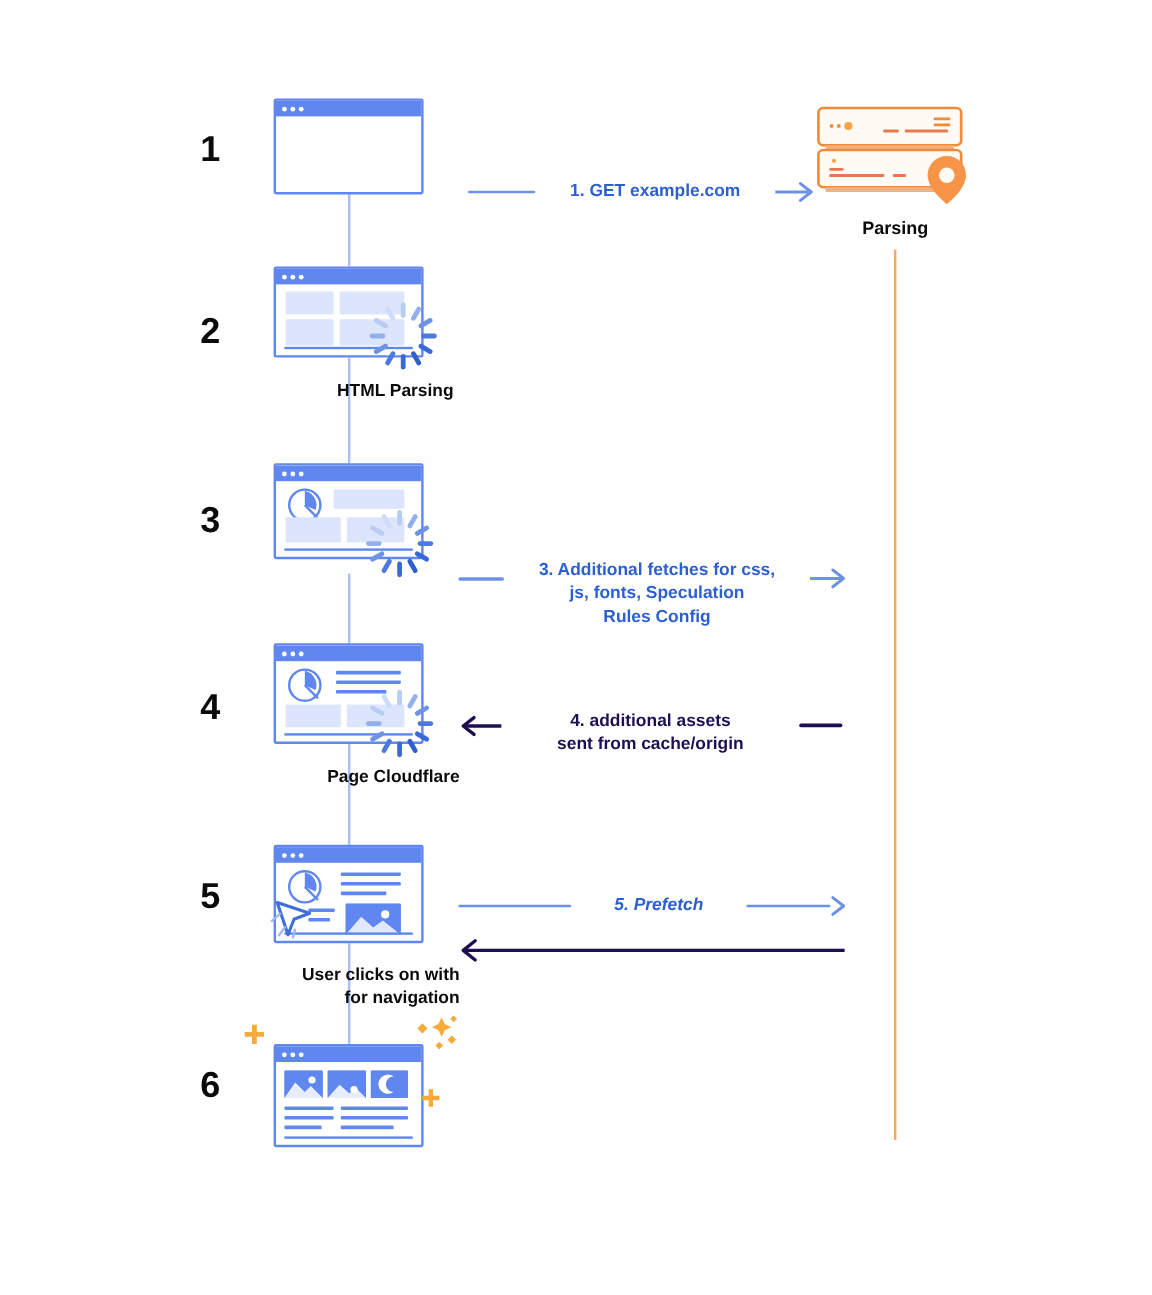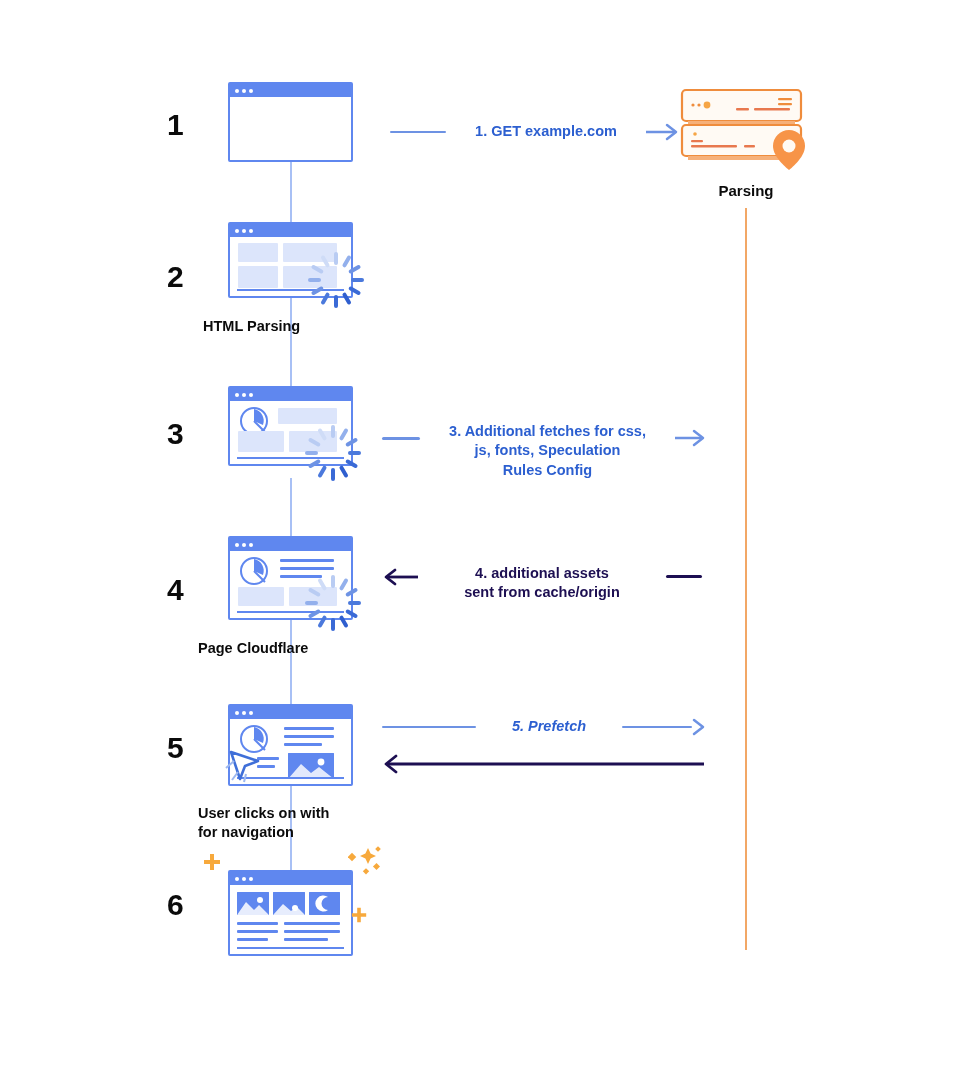--- a/index.html
+++ b/index.html
@@ -56,37 +56,37 @@
     transform-origin: 2px 28px;
   }
 
   
   .pie { position: absolute; width: 30px; height: 30px; }
 
   
   .cursor { position: absolute; width: 40px; height: 40px; }
 
   
-  .msg { position: absolute; display: flex; align-items: center; }
+  .msg { position: absolute; display: flex; align-items: center; margin-top: 28px; }
   .msg-text {
     font-size: 14.5px; font-weight: 700; line-height: 1.32;
     text-align: center; white-space: pre-line;
   }
   .blue  { color: #2c5fd0; }
   .navy  { color: #1d0f52; }
   .rule  { height: 2.5px; border-radius: 2px; }
   .rule.blue-bg { background: #6d92e3; }
   .rule.navy-bg { background: #1d0f52; }
   .arrow-svg { display: block; }
 
   
   .caption {
     position: absolute;
     font-size: 14.5px; font-weight: 700; color: #0b0b0b;
-    text-align: left; line-height: 1.3; white-space: pre-line;
+    text-align: right; line-height: 1.3; white-space: pre-line;
   }
 
   
   .server-wrap { position: absolute; }
   .server-label {
     position: absolute; font-size: 15px; font-weight: 700; color: #0b0b0b;
     text-align: center; width: 140px;
   }
   .server-line { position: absolute; width: 2px; background: #f2a766; }
 
@@ -331,21 +331,21 @@
   <div class="msg" style="left:390px; top:118px; width:290px; height:28px;">
     <div class="rule blue-bg" style="width:56px;"></div>
     <div class="msg-text blue" style="flex:1; padding:0 8px;">1. GET example.com</div>
     <svg class="arrow-svg" width="34" height="20" viewBox="0 0 34 20">
       <line x1="0" y1="10" x2="28" y2="10" stroke="#6d92e3" stroke-width="2.5"></line>
       <polyline points="21,3 30,10 21,17" fill="none" stroke="#6d92e3" stroke-width="2.5" stroke-linecap="round" stroke-linejoin="round"></polyline>
     </svg>
   </div>
 
 
-  <div class="msg" style="left:382px; top:420px; width:325px; height:62px;">
+  <div class="msg" style="left:382px; top:436px; width:325px; height:62px;">
     <div class="rule blue-bg" style="width:38px; align-self:flex-start; margin-top:17px;"></div>
     <div class="msg-text blue" style="flex:1; padding:0 8px;">3. Additional fetches for css,
 js, fonts, Speculation
 Rules Config</div>
     <svg class="arrow-svg" width="32" height="20" viewBox="0 0 32 20" style="align-self:flex-start; margin-top:8px;">
       <line x1="0" y1="10" x2="26" y2="10" stroke="#6d92e3" stroke-width="2.5"></line>
       <polyline points="19,3 28,10 19,17" fill="none" stroke="#6d92e3" stroke-width="2.5" stroke-linecap="round" stroke-linejoin="round"></polyline>
     </svg>
   </div>
 

